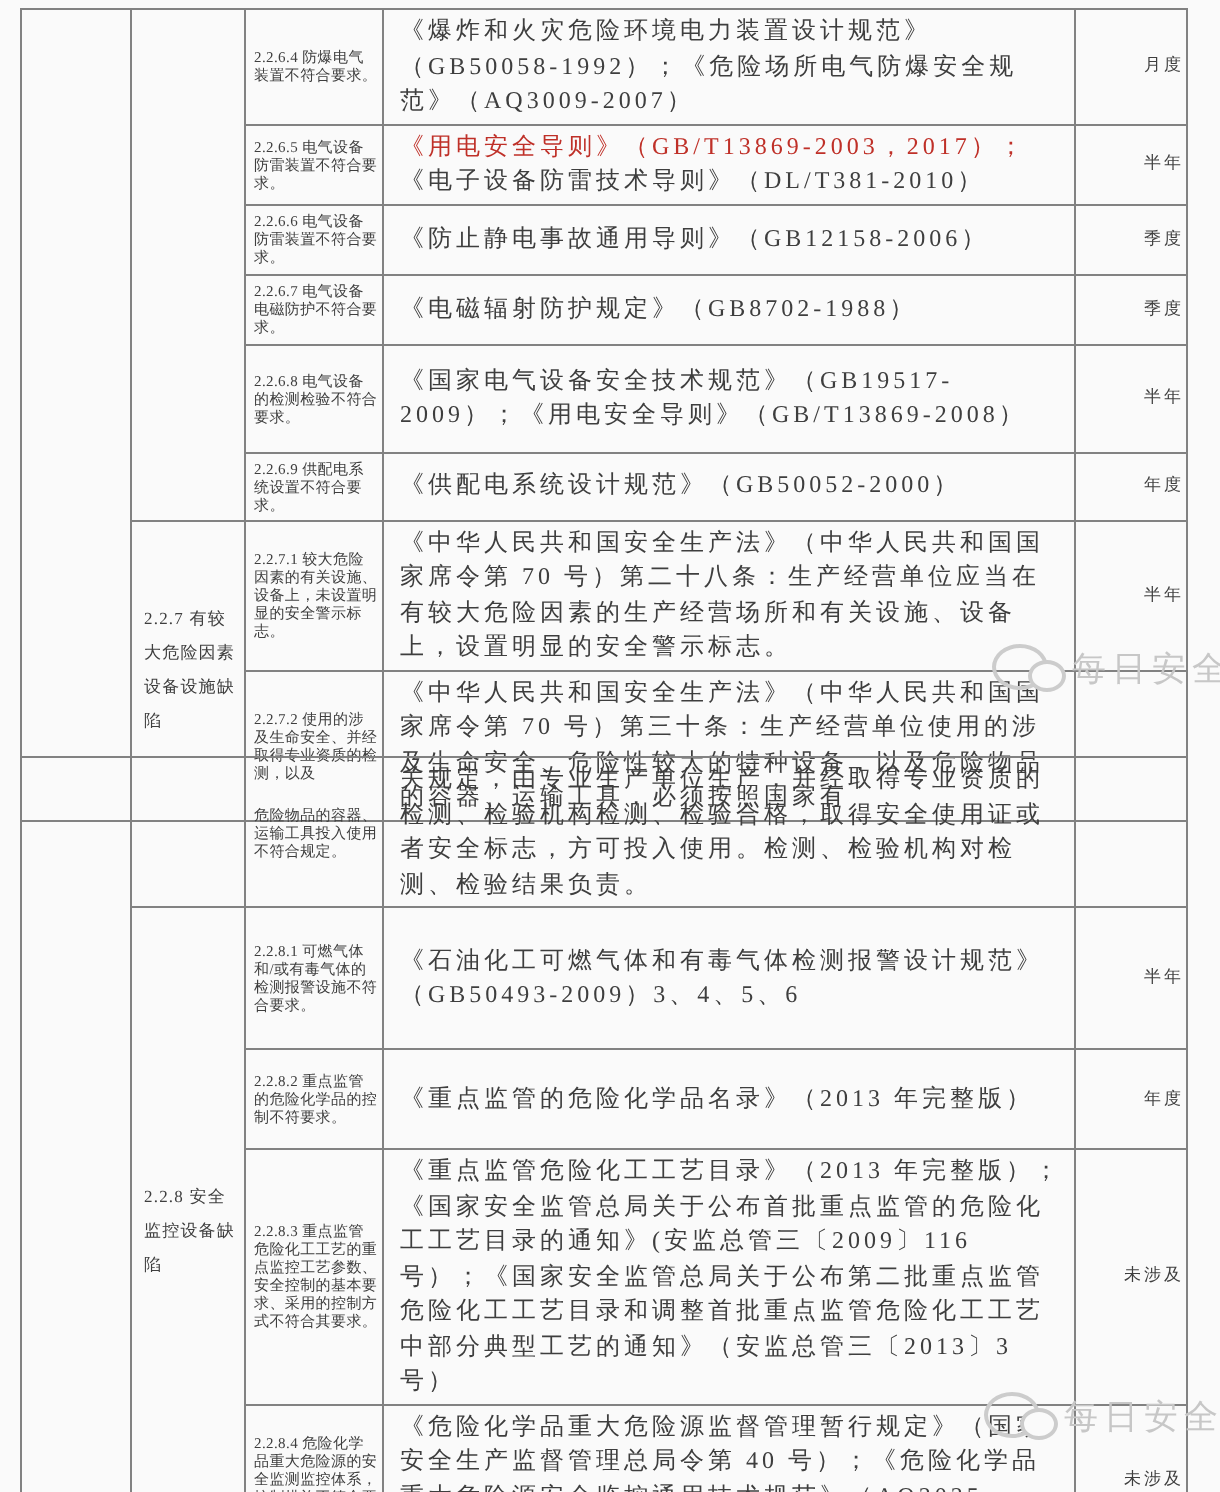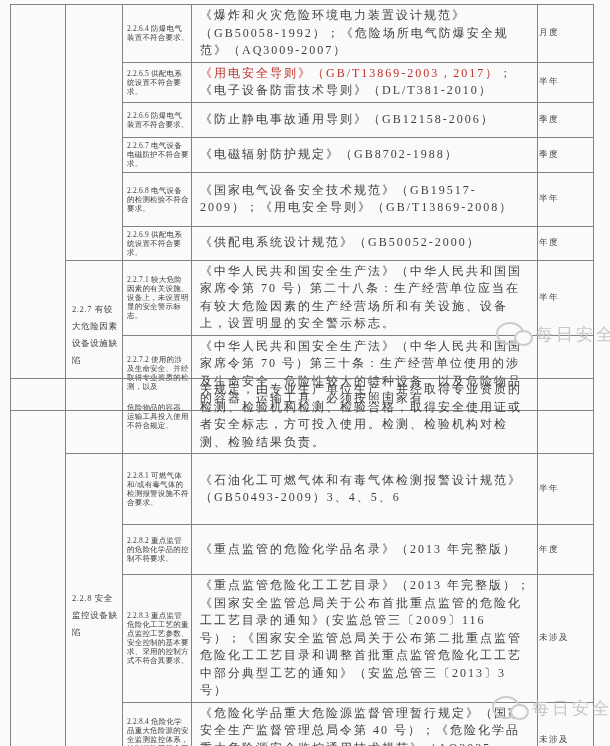--- a/index.html
+++ b/index.html
@@ -33,21 +33,21 @@
     font-size: 7.5px; line-height: 9px; letter-spacing: 0.2px;
     padding: 2px 2px 2px 4px; text-align: left;
   }
   td.basis-col {
     font-size: 12px; line-height: 17.5px; letter-spacing: 2px;
     padding: 2px 6px 2px 8px; text-align: left;
     white-space: pre-wrap;
   }
   td.freq-col {
     font-size: 8.5px; letter-spacing: 1.5px;
-    text-align: left;
+    text-align: right;
   }
   .red-seg { color: #bf3028; }
   
   .watermark {
     position: absolute;
     display: flex; align-items: center;
     color: #c7c7c7;
     font-size: 17px; letter-spacing: 3px;
     z-index: 6;
     pointer-events: none;
@@ -81,26 +81,26 @@
     </colgroup>
     <tbody>
         <tr style="height: 38px;">
           <td class="seq-col" rowspan="8"></td>
           <td class="category-col" rowspan="6"></td>
           <td class="item-col">2.2.6.4 防爆电气装置不符合要求。</td>
           <td class="basis-col"><span>《爆炸和火灾危险环境电力装置设计规范》（GB50058-1992）；《危险场所电气防爆安全规范》（AQ3009-2007）</span></td>
           <td class="freq-col">月度</td>
         </tr>
         <tr style="height: 34px;">
-          <td class="item-col">2.2.6.5 供配电系统设置不符合要求。</td>
+          <td class="item-col">2.2.6.5 电气设备防雷装置不符合要求。</td>
           <td class="basis-col"><span class="red-seg">《用电安全导则》（GB/T13869-2003，2017）；</span><span>《电子设备防雷技术导则》（DL/T381-2010）</span></td>
           <td class="freq-col">半年</td>
         </tr>
         <tr style="height: 35px;">
-          <td class="item-col">2.2.6.6 防爆电气装置不符合要求。</td>
+          <td class="item-col">2.2.6.6 电气设备防雷装置不符合要求。</td>
           <td class="basis-col"><span>《防止静电事故通用导则》（GB12158-2006）</span></td>
           <td class="freq-col">季度</td>
         </tr>
         <tr style="height: 35px;">
           <td class="item-col">2.2.6.7 电气设备电磁防护不符合要求。</td>
           <td class="basis-col"><span>《电磁辐射防护规定》（GB8702-1988）</span></td>
           <td class="freq-col">季度</td>
         </tr>
         <tr style="height: 54px;">
           <td class="item-col">2.2.6.8 电气设备的检测检验不符合要求。</td>

